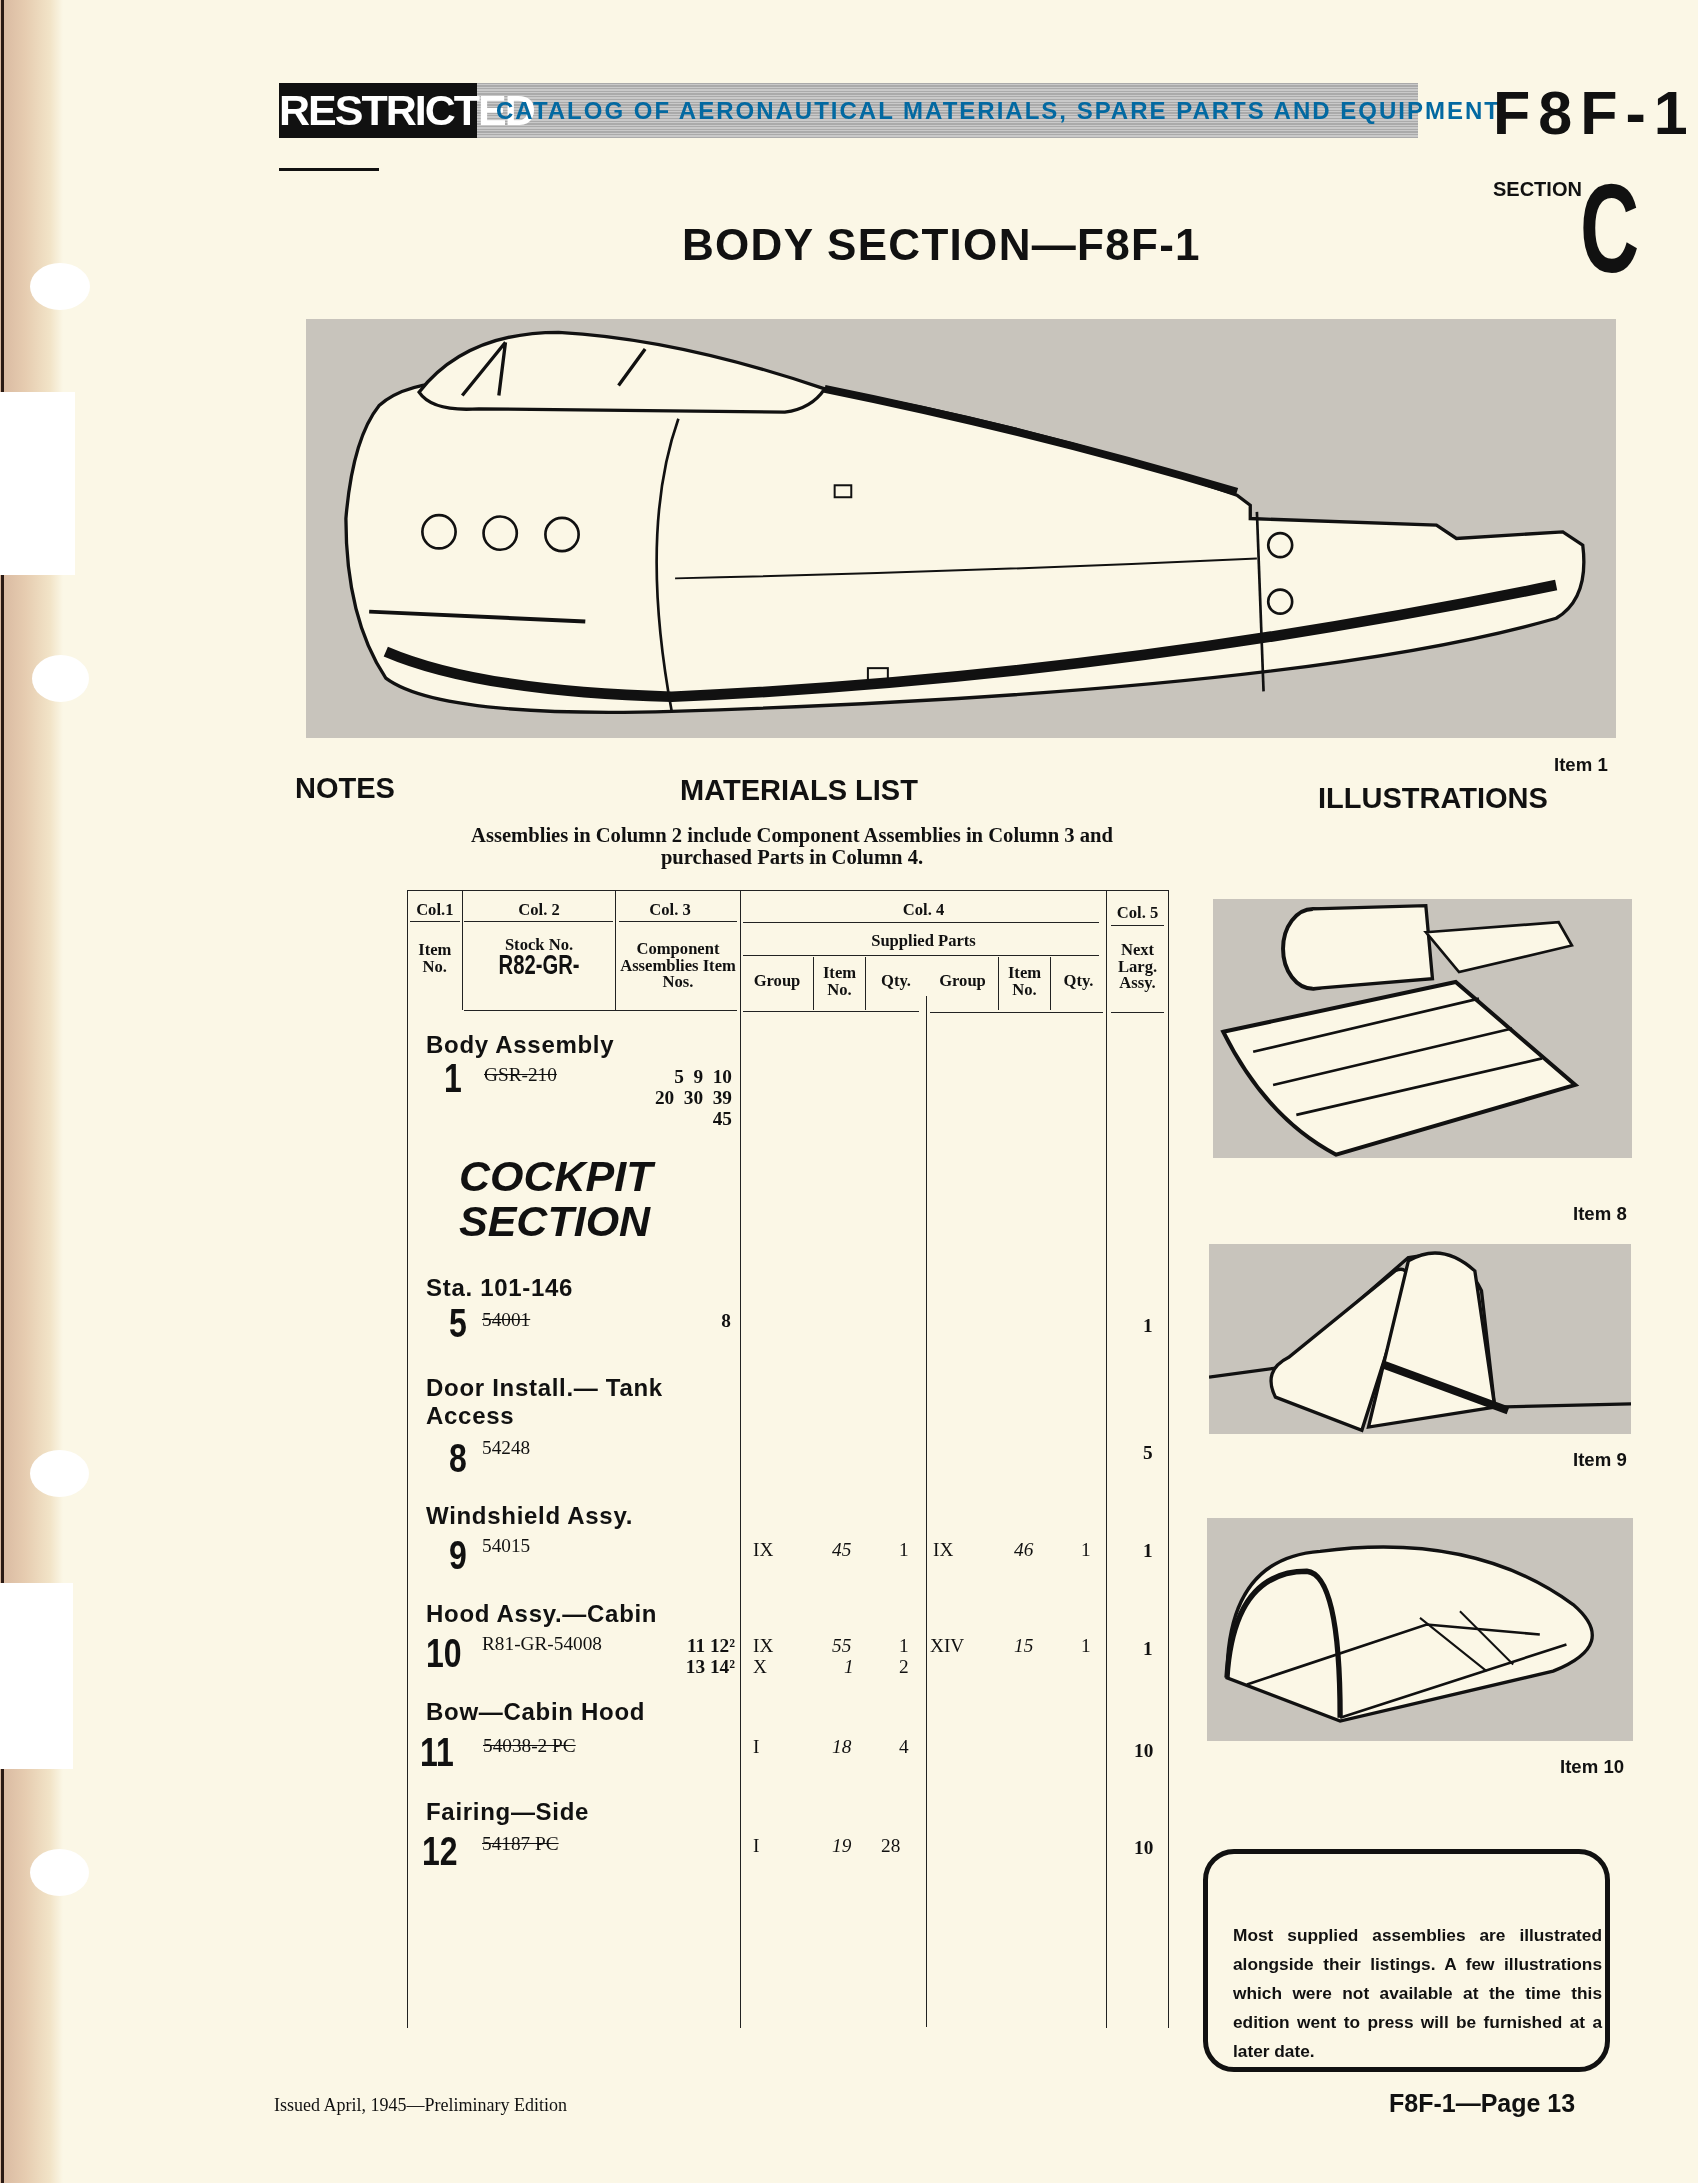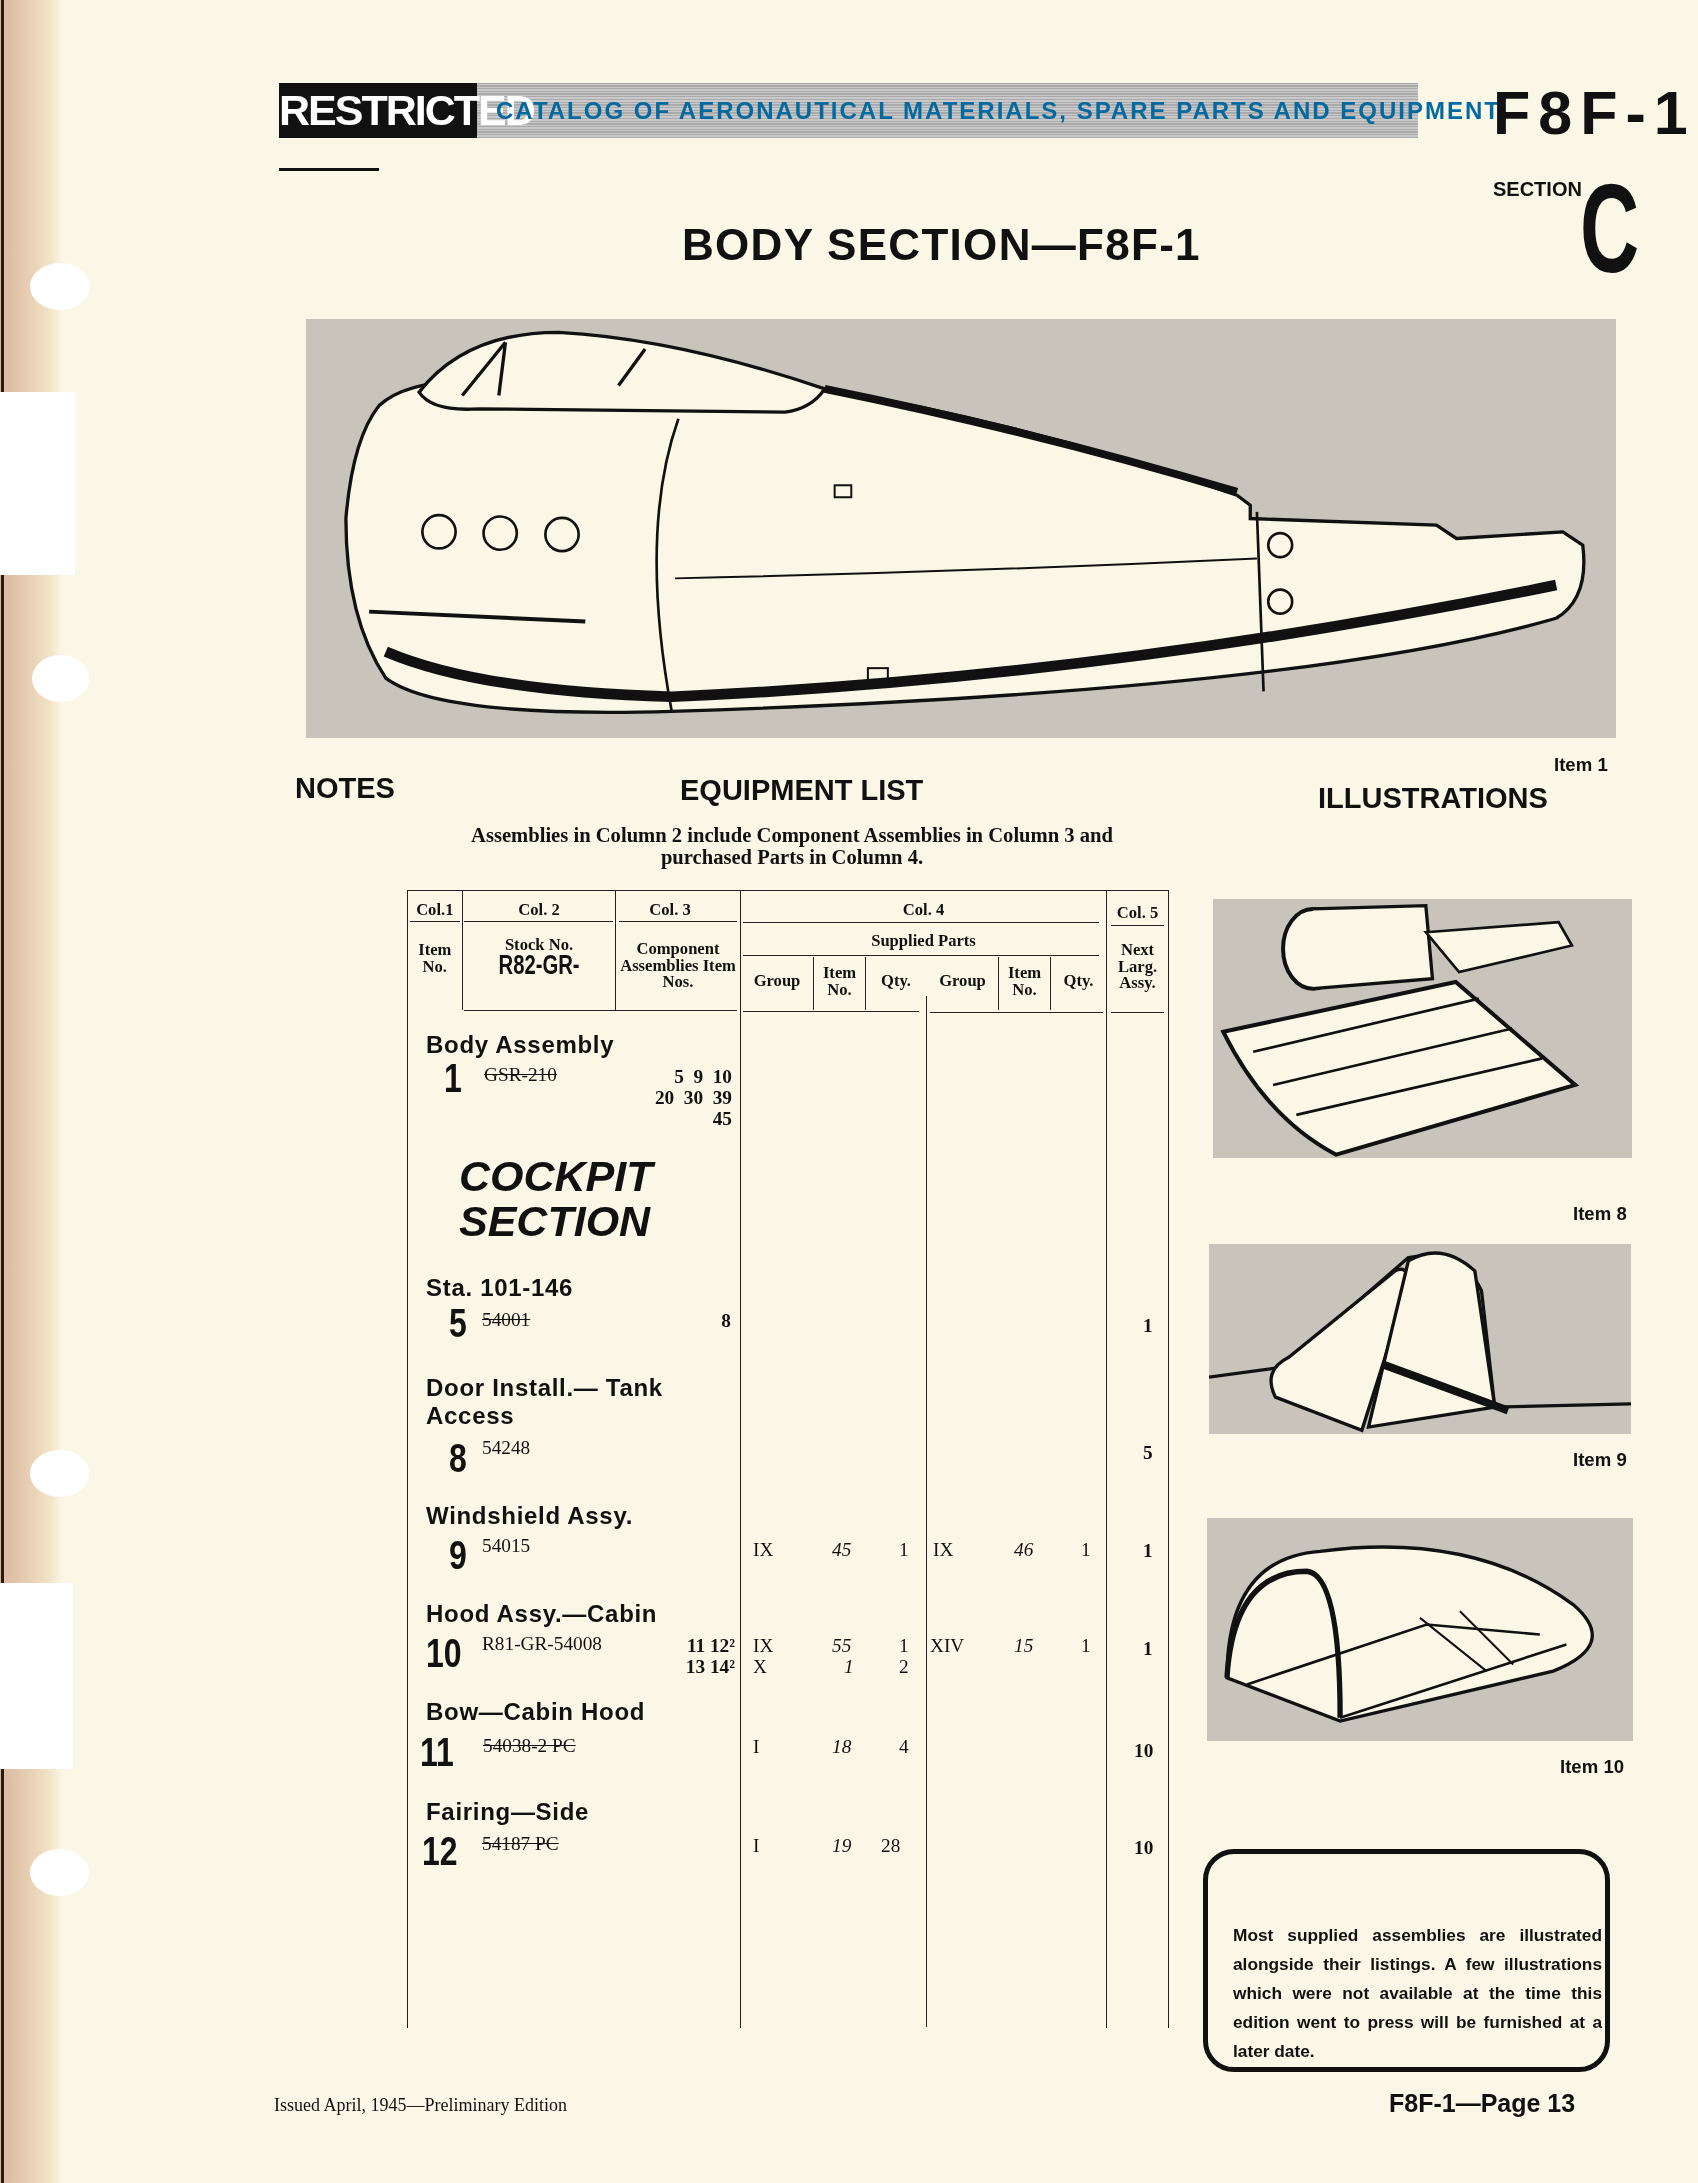--- a/index.html
+++ b/index.html
@@ -88,21 +88,21 @@
     <circle cx="1465" cy="340" r="18" fill="none" stroke="#111" stroke-width="4"></circle>
     <circle cx="1465" cy="425" r="18" fill="none" stroke="#111" stroke-width="4"></circle>
     <rect x="795" y="250" width="25" height="18" fill="none" stroke="#111" stroke-width="3"></rect>
     <rect x="845" y="525" width="30" height="20" fill="none" stroke="#111" stroke-width="3"></rect>
     <path d="M95 440 L420 455" stroke="#111" stroke-width="6"></path>
   </svg>
 </div>
 <div class="caption" style="left:1554px;top:754px;">Item 1</div>
 
 <div class="heading" style="left:295px;top:772px;">NOTES</div>
-<div class="heading" style="left:680px;top:774px;">EQUIPMENT LIST</div>
+<div class="heading" style="left:680px;top:774px;">MATERIALS LIST</div>
 <div class="heading" style="left:1318px;top:782px;">ILLUSTRATIONS</div>
 <div class="intro">Assemblies in Column 2 include Component Assemblies in Column 3 and purchased Parts in Column 4.</div>
 
 <div class="tbl">
   <div class="hline" style="left:0;top:0;width:762px;"></div>
   <div class="vline" style="left:0;height:1138px;"></div>
   <div class="vline" style="left:55px;height:120px;"></div>
   <div class="vline" style="left:208px;height:120px;"></div>
   <div class="vline" style="left:333px;height:1138px;"></div>
   <div class="vline" style="left:519px;top:106px;height:1031px;"></div>

